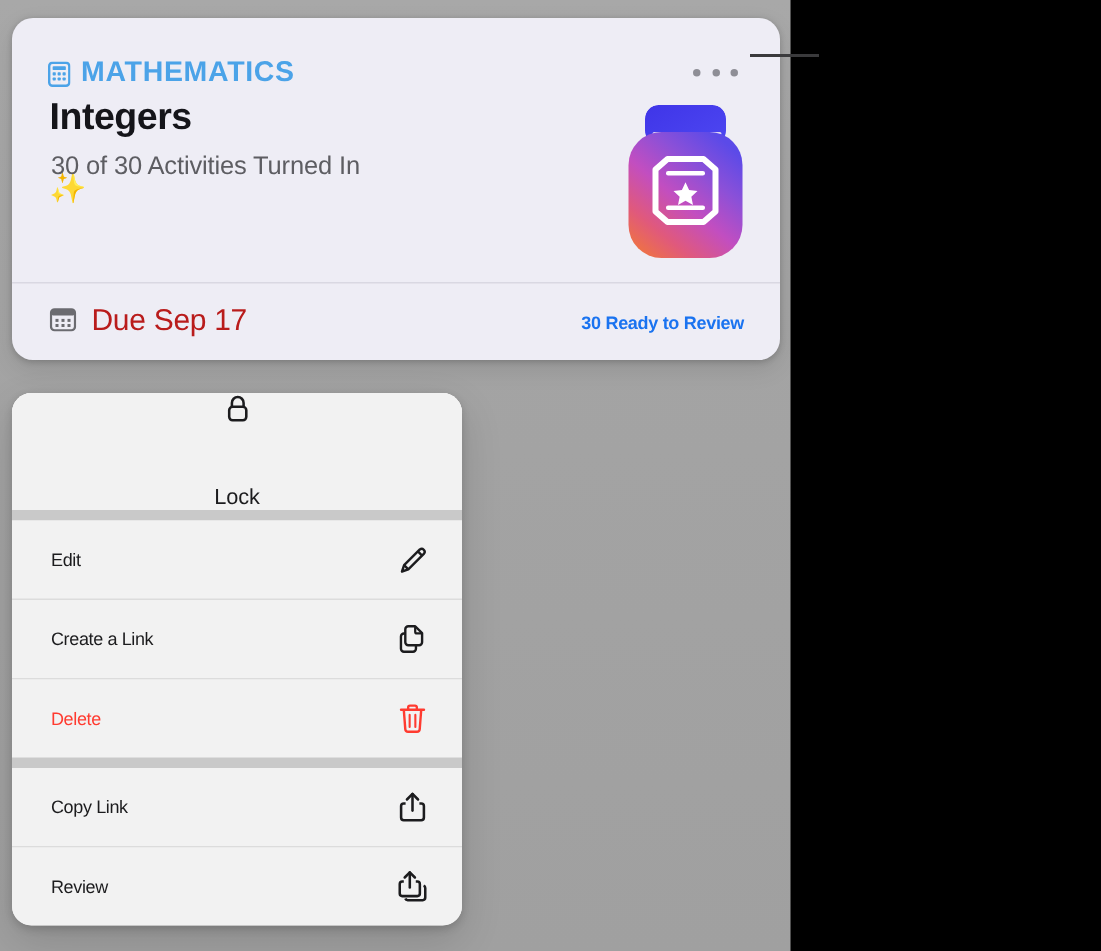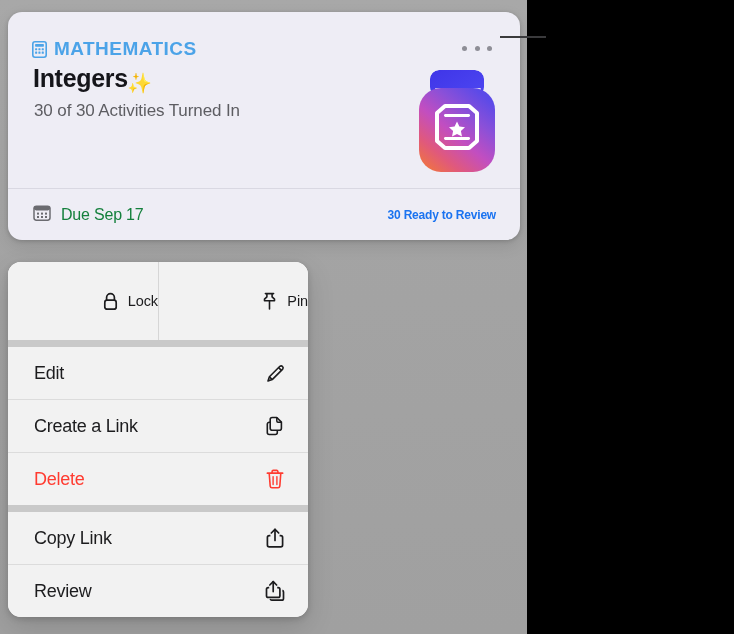--- a/index.html
+++ b/index.html
@@ -68,22 +68,23 @@
     letter-spacing: 0.45px;
   }
 
   .calc-icon { width: 15px; height: 17px; display:block; }
 
   .title-row {
     position: absolute;
     left: 25px;
     top: 52px;
     display: flex;
-    align-items: flex-end;
-    gap: 0;
+    align-items: flex-start;
+    gap: 23px;
+    flex-direction: column;
   }
   .title-text {
     font-size: 25px;
     font-weight: bold;
     color: #15151a;
     letter-spacing: -0.3px;
   }
   .sparkle { font-size: 20px; line-height: 1; }
 
   .subtitle {
@@ -138,22 +139,22 @@
     top: 177px;
     height: 51px;
     display: flex;
     align-items: center;
     justify-content: space-between;
     padding: 0 24px 0 25px;
     box-sizing: border-box;
   }
   .due-group { display: flex; align-items: center; gap: 10px; }
   .due-text {
-    font-size: 16px;
-    color: #15803d;
+    font-size: 20px;
+    color: #b91c1c;
     letter-spacing: -0.2px;
   }
   .review-link {
     font-size: 12px;
     font-weight: bold;
     color: #1a73f0;
     letter-spacing: -0.2px;
     cursor: pointer;
   }
 
@@ -181,23 +182,23 @@
   }
 
   .tile-row {
     display: flex;
     height: 78px;
     background: #f2f2f2;
   }
   .tile {
     flex: 1;
     display: flex;
-    flex-direction: row;
+    flex-direction: column;
     align-items: center;
-    justify-content: flex-end;
+    justify-content: space-between;
     gap: 7px;
     background: #f2f2f2;
     cursor: pointer;
     position: relative;
   }
   .tile + .tile::before {
     content: "";
     position: absolute;
     left: 0; top: 0; bottom: 0;
     width: 1px;
@@ -218,21 +219,21 @@
     display: flex;
     align-items: center;
     justify-content: space-between;
     height: 52px;
     padding: 0 22px 0 26px;
     background: #f2f2f2;
     cursor: pointer;
     box-sizing: border-box;
   }
   .menu-row-label {
-    font-size: 18px;
+    font-size: 12px;
     color: #1c1c1e;
     letter-spacing: -0.25px;
   }
   .menu-row.destructive .menu-row-label { color: #ff3b30; text-align: center; }
   .menu-row-icon { width: 22px; height: 24px; display: block; }
 </style>
 </head>
 <body>
 
 <div id="stage">
@@ -336,28 +337,20 @@
         <div class="tile">
           <span class="tile-icon">
             <svg width="21" height="21" viewBox="0 0 21 21" aria-hidden="true">
               <path d="M6.6 9.2 V6.6 a3.9 3.9 0 0 1 7.8 0 V9.2" fill="none" stroke="#1c1c1e" stroke-width="1.7" stroke-linecap="round"></path>
               <rect x="4.8" y="9.2" width="11.4" height="9" rx="2.3" fill="none" stroke="#1c1c1e" stroke-width="1.7"></rect>
             </svg>
           </span>
           <span class="tile-label">Lock</span>
         </div>
 
-        <div class="tile">
-          <span class="tile-icon">
-            <svg width="21" height="21" viewBox="0 0 21 21" aria-hidden="true">
-              <path d="M6.4 2.6 h8.2 M7.9 2.6 v3.3 l-2.4 2.3 v1.6 h10 v-1.6 l-2.4 -2.3 v-3.3 M10.5 9.8 v8.2" fill="none" stroke="#1c1c1e" stroke-width="1.6" stroke-linecap="round" stroke-linejoin="round"></path>
-            </svg>
-          </span>
-          <span class="tile-label">Pin</span>
-        </div>
 
       </div>
 
       <div class="group-sep"></div>
 
       <div class="menu-row">
         <span class="menu-row-label">Edit</span>
         <span class="menu-row-icon">
           <svg width="22" height="24" viewBox="0 0 22 24" aria-hidden="true">
             <path d="M4 20 L5.4 15.8 L15.9 5.3 a2 2 0 0 1 2.8 2.8 L8.2 18.6 Z" fill="none" stroke="#1c1c1e" stroke-width="1.6" stroke-linejoin="round"></path>

